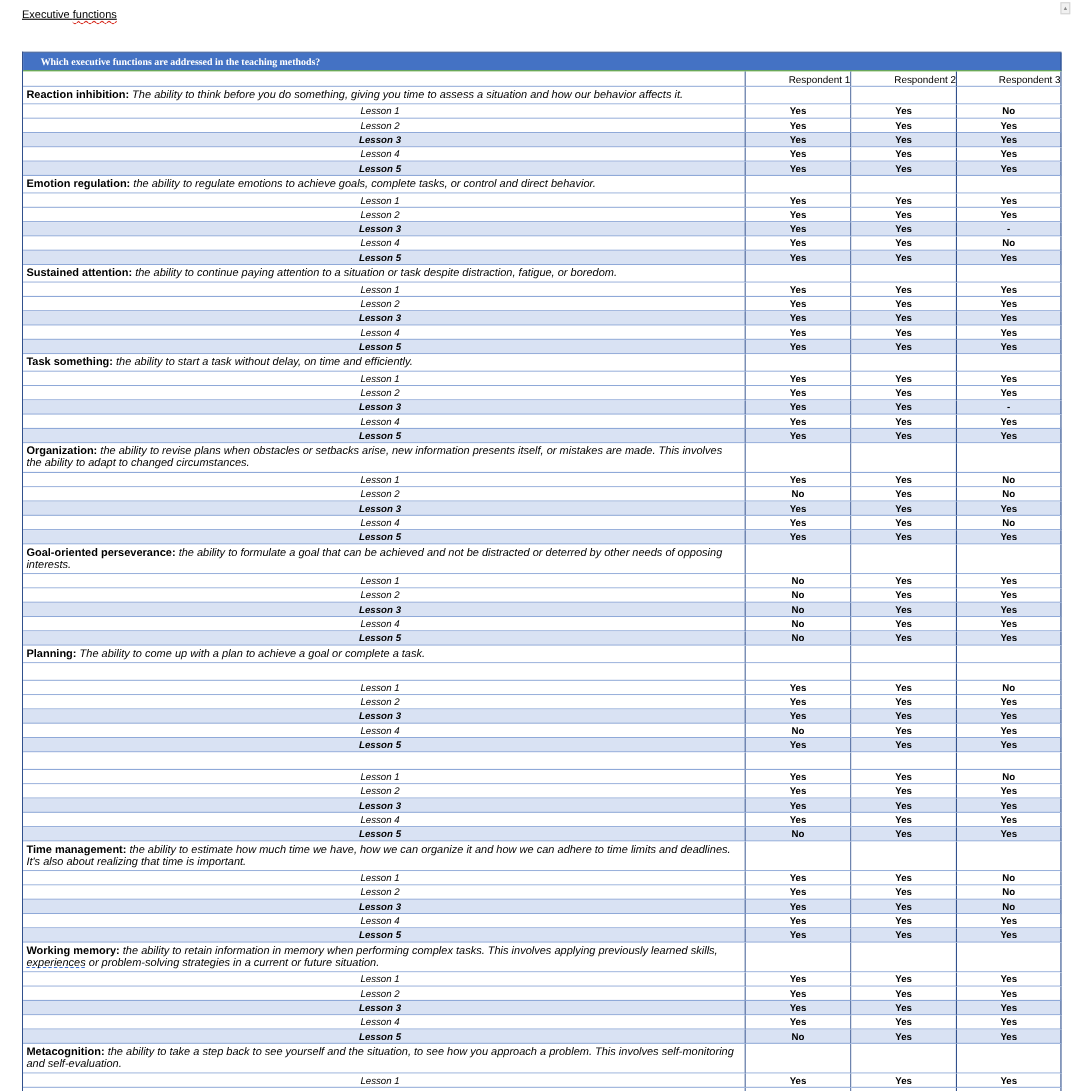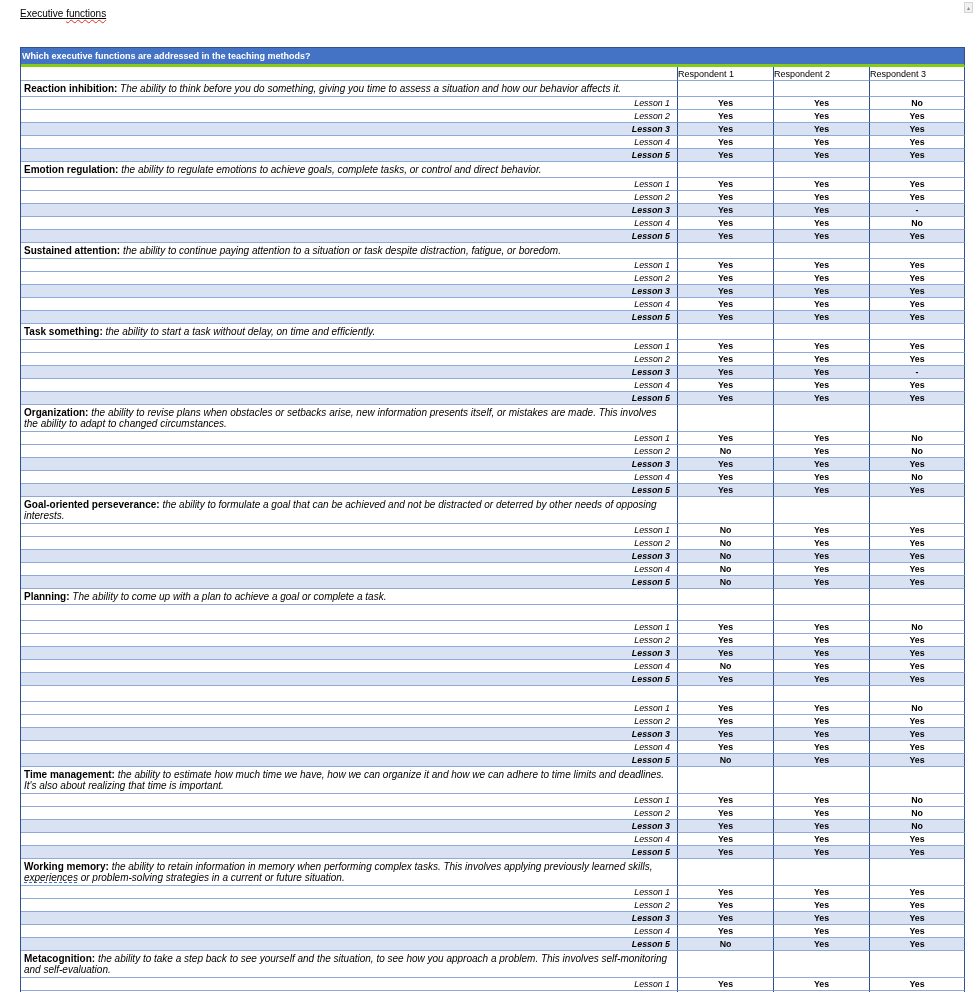--- a/index.html
+++ b/index.html
@@ -36,45 +36,46 @@
   td {
     padding: 0;
     border-right: 1px solid #31508C;
     border-bottom: 1px solid #8FA9D8;
     vertical-align: middle;
     overflow: hidden;
   }
   tr.q-row td {
     background: #4472C4; color: #fff;
     font-weight: bold; font-size: 9px;
-    padding: 3px 1px; height: 13px;
-    border-bottom: 3px solid #84cc16;
+    padding: 3px 16px; height: 13px;
+    border-bottom: 1px solid #84cc16;
     box-sizing: border-box;
+    font-family: Liberation Serif, serif;
   }
   tr.colhead td {
-    font-size: 9px; text-align: left;
+    font-size: 9px; text-align: right;
     height: 13px; background: #fff;
   }
   td.desc-cell {
     font-size: 10px; line-height: 11px;
     padding: 2px 4px 2px 3px;
     vertical-align: top; background: #fff;
   }
   .sec-name { font-weight: bold; }
   .sec-desc { font-style: italic; }
   .grammar-flag {
     text-decoration-line: underline;
     text-decoration-style: dashed;
     text-decoration-color: #3B6FD4;
     text-decoration-skip-ink: none;
   }
   tr.spacer td { height: 15px; background: #fff; }
   tr.lesson td { height: 12px; background: #fff; }
   td.lesson-label {
-    text-align: right; font-style: italic;
+    text-align: center; font-style: italic;
     font-size: 8.8px; padding-right: 7px;
   }
   td.val { text-align: center; font-weight: bold; font-size: 8.8px; }
   tr.banded td { background: #D9E2F3; }
   tr.banded td.lesson-label { font-weight: bold; }
   tr.desc-row td { background: #fff; }
 
   
   .scroll-arrow {
     position: absolute; top: 2px; right: 1px;

